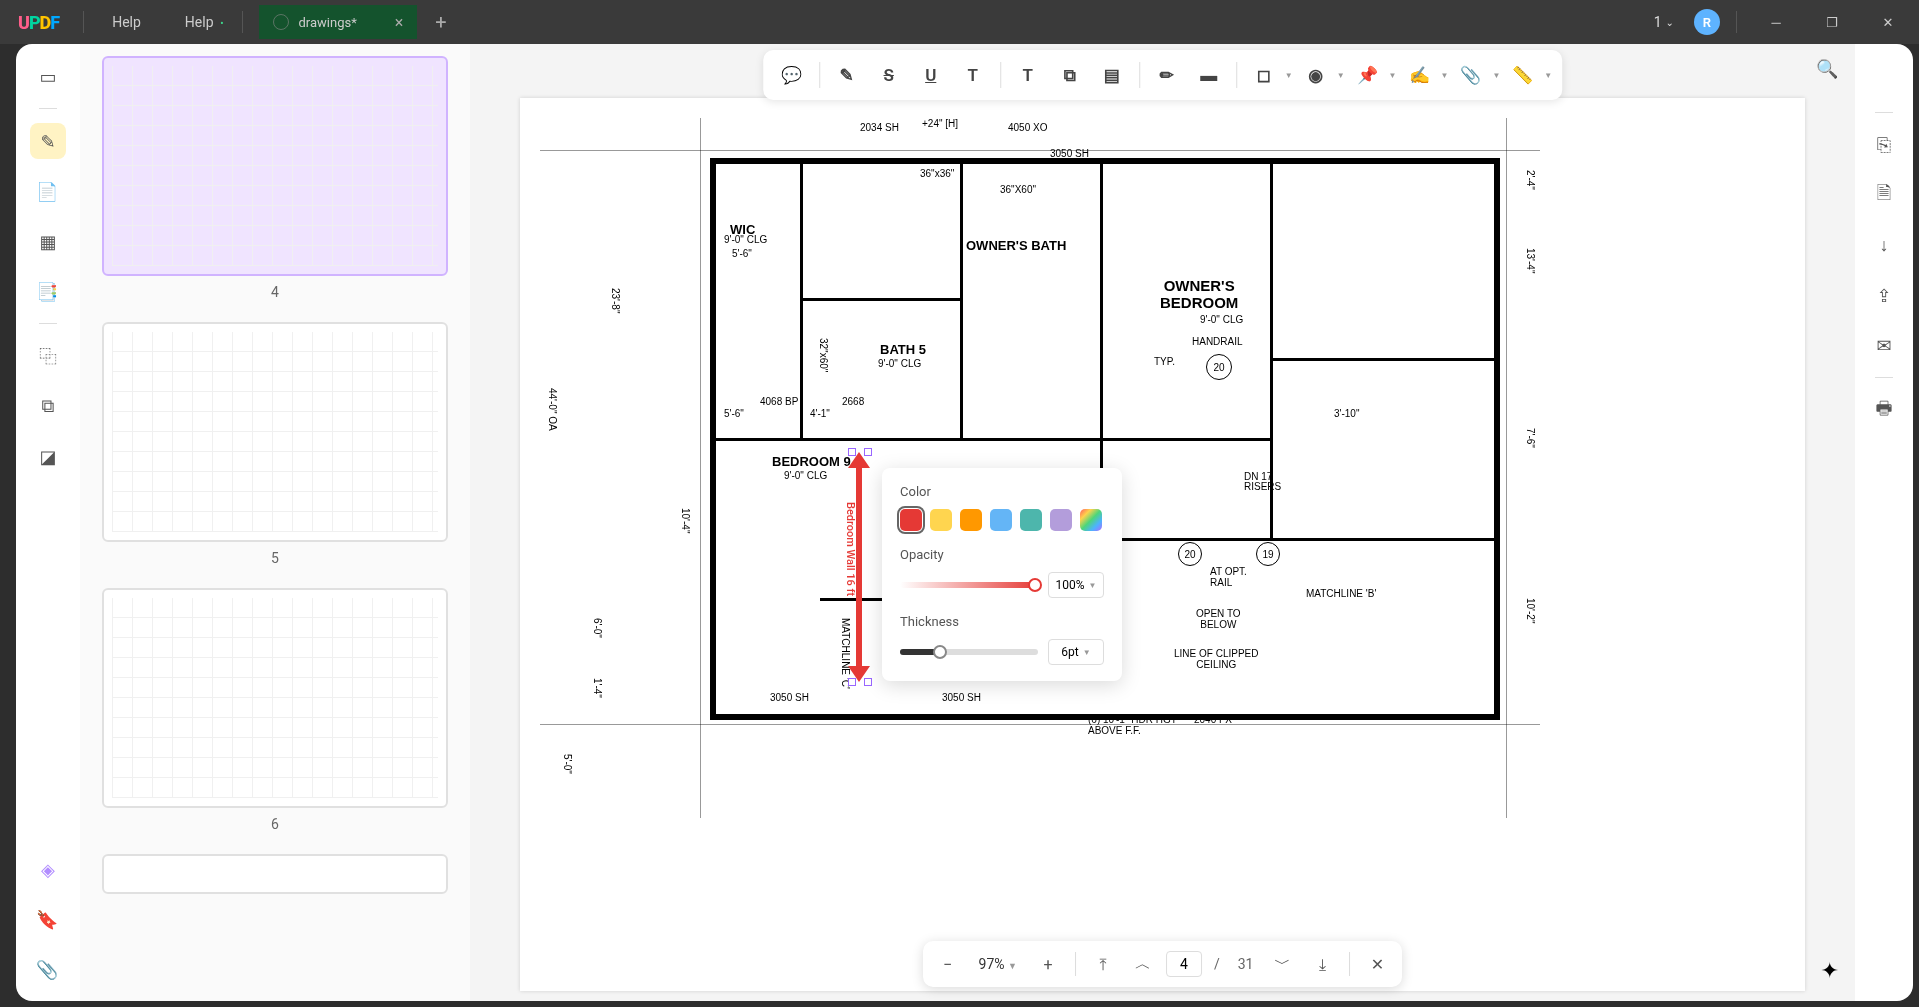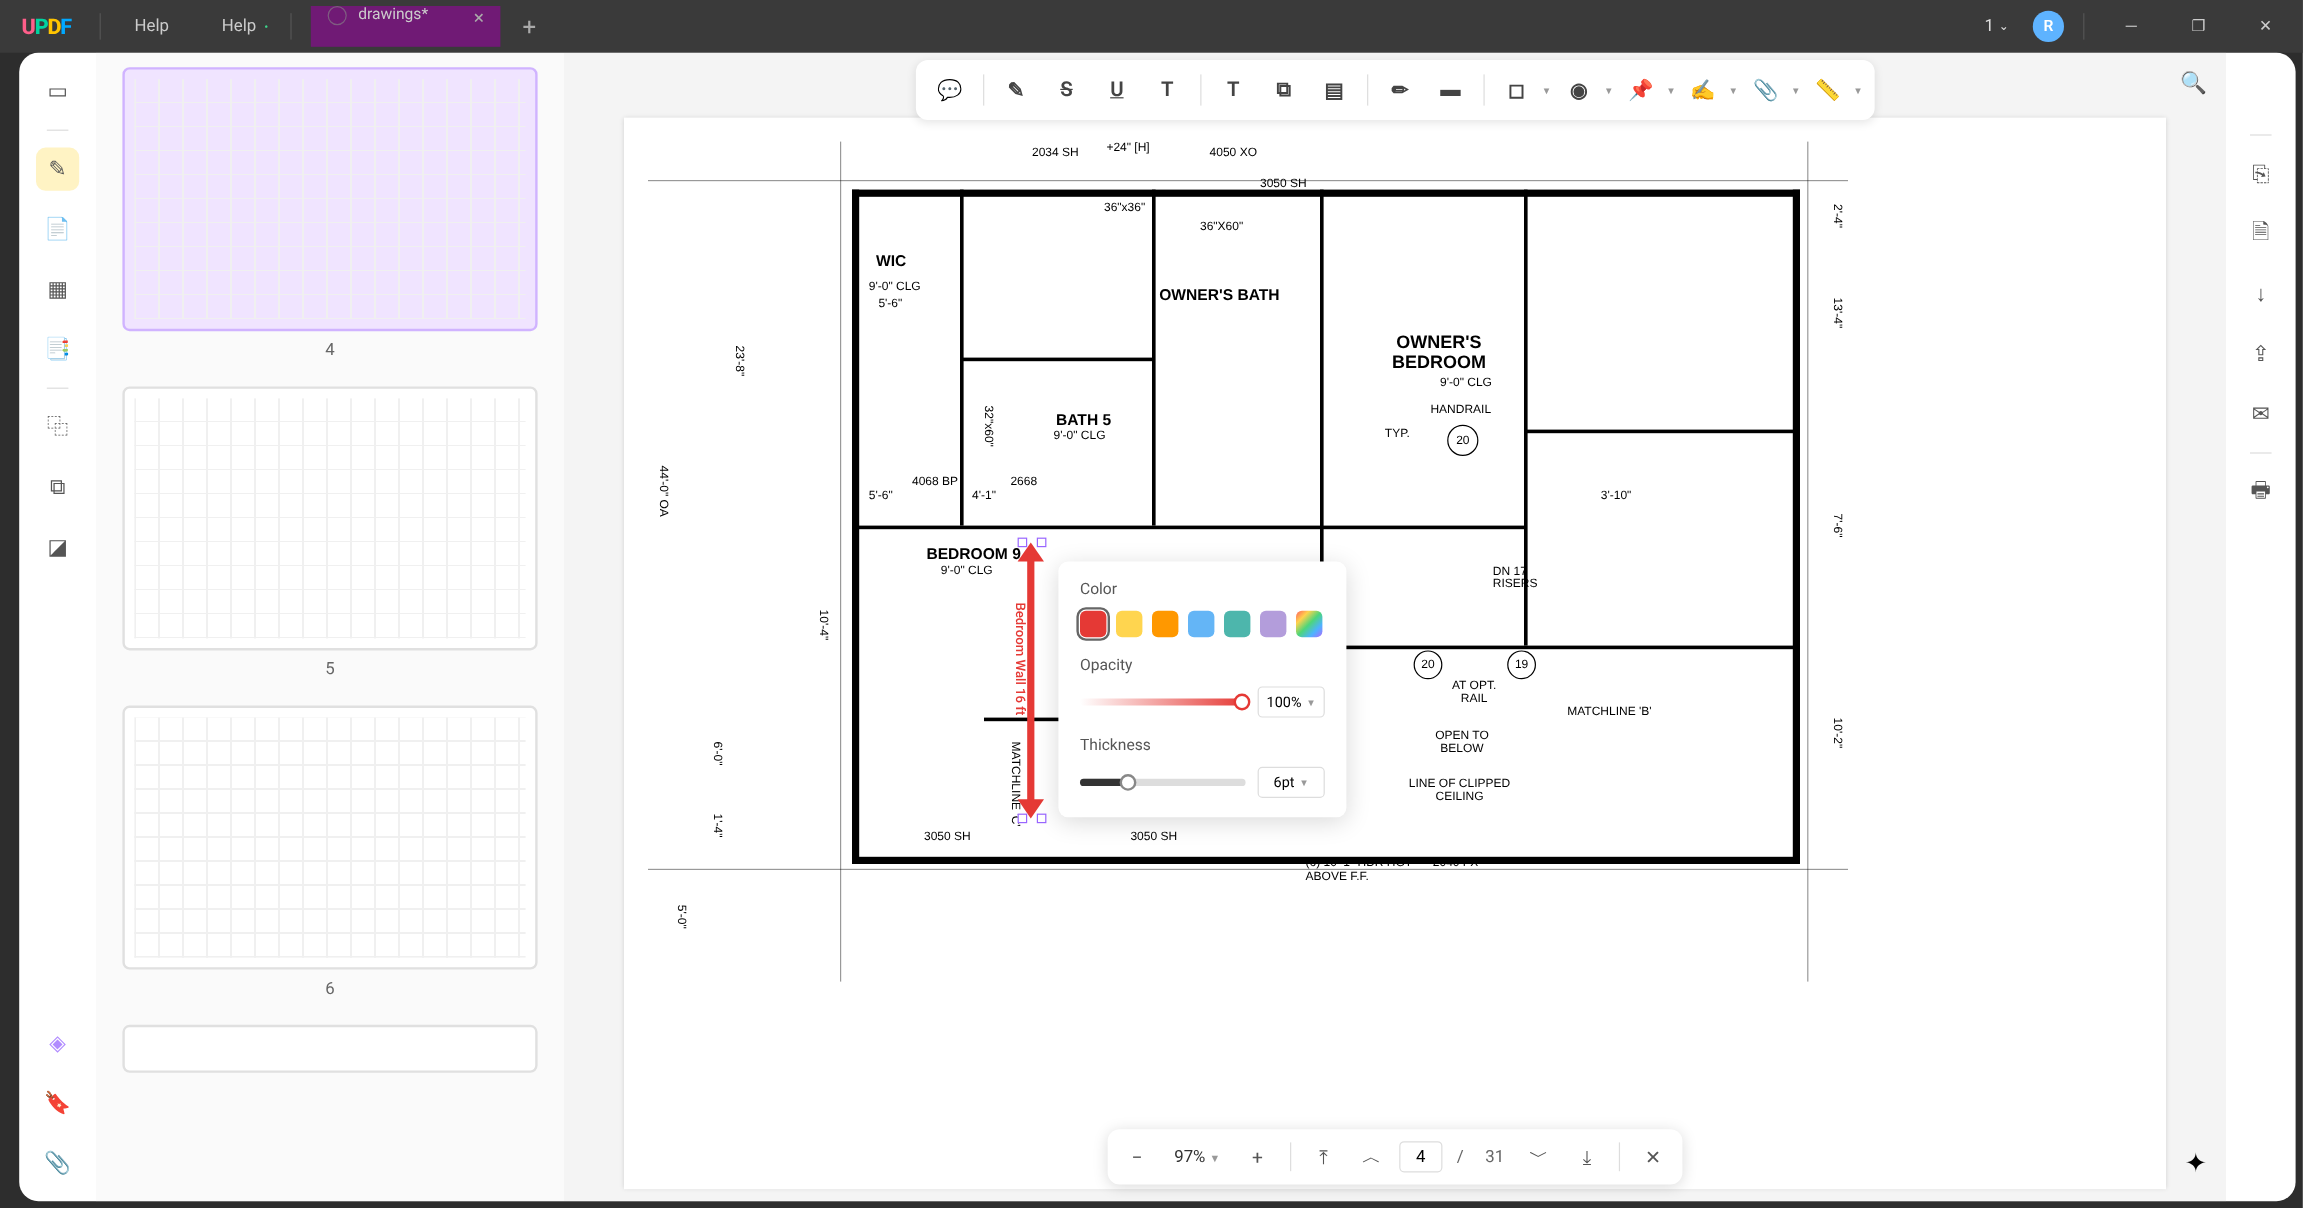--- a/index.html
+++ b/index.html
@@ -8,21 +8,21 @@
 .titlebar { height: 44px; background: #3a3a3a; display: flex; align-items: center; color: #ccc; }
 .logo { padding: 0 18px; font-weight: 800; font-size: 18px; letter-spacing: -1px; }
 .logo .u { color: #ff5e8a; }
 .logo .p { color: #00d4a0; }
 .logo .d { color: #ffc400; }
 .logo .f { color: #00a8ff; }
 .vdiv { width: 1px; height: 22px; background: #555; margin: 0 6px; }
 .menu-item { padding: 0 22px; font-size: 14px; cursor: pointer; position: relative; }
 .help-dot { color: #3dd68c; font-size: 10px; position: absolute; top: 4px; right: 12px; }
 
-.tab { display: flex; align-items: flex-start; background: #701a75; height: 34px; padding: 0 14px; margin-left: 10px; border-radius: 0; gap: 10px; font-size: 13px; }
+.tab { display: flex; align-items: center; background: #14532d; height: 34px; padding: 0 14px; margin-left: 10px; border-radius: 0; gap: 10px; font-size: 13px; }
 .tab .tab-icon { width: 16px; height: 16px; border: 1px solid #888; border-radius: 50%; opacity: .6; }
 .tab-close { color: #aaa; font-size: 16px; margin-left: 28px; cursor: pointer; }
 .tab-add { color: #aaa; font-size: 20px; margin-left: 18px; cursor: pointer; }
 
 .win-right { margin-left: auto; display: flex; align-items: center; gap: 10px; padding-right: 8px; }
 .count-badge { color: #ddd; font-size: 14px; display: flex; align-items: center; gap: 4px; padding: 0 10px; }
 .avatar { width: 26px; height: 26px; border-radius: 50%; background: #5eb3ff; color: #fff; display: flex; align-items: center; justify-content: center; font-size: 13px; font-weight: 600; }
 .win-btn { width: 46px; height: 32px; display: flex; align-items: center; justify-content: center; color: #ccc; cursor: pointer; font-size: 13px; }
 
 .workspace { position: absolute; top: 44px; left: 16px; right: 6px; bottom: 6px; background: #fff; border-radius: 16px; display: flex; overflow: hidden; }
@@ -200,37 +200,37 @@
         <div class="fp-line" style="left:730px;top:40px;width:3px;height:380px"></div>
         <div class="fp-line" style="left:560px;top:420px;width:400px;height:3px"></div>
         <div class="fp-line" style="left:730px;top:240px;width:230px;height:3px"></div>
         <div class="fp-line" style="left:280px;top:480px;width:280px;height:3px"></div>
 
         <div class="fp-line" style="left:0;top:32px;width:1000px;height:1px;opacity:.4"></div>
         <div class="fp-line" style="left:0;top:606px;width:1000px;height:1px;opacity:.4"></div>
         <div class="fp-line" style="left:160px;top:0;width:1px;height:700px;opacity:.4"></div>
         <div class="fp-line" style="left:966px;top:0;width:1px;height:700px;opacity:.4"></div>
 
-        <div class="fp-text" style="left:190px;top:92px">WIC</div>
+        <div class="fp-text" style="left:190px;top:104px">WIC</div>
         <div class="fp-text fp-small" style="left:184px;top:116px">9'-0" CLG</div>
         <div class="fp-text fp-small" style="left:192px;top:130px">5'-6"</div>
         <div class="fp-text" style="left:426px;top:120px;text-align:right">OWNER'S BATH</div>
         <div class="fp-text" style="left:340px;top:224px">BATH 5</div>
         <div class="fp-text fp-small" style="left:338px;top:240px">9'-0" CLG</div>
         <div class="fp-text" style="left:620px;top:160px;font-size:15px;text-align:center;line-height:1.1">OWNER'S<br>BEDROOM</div>
         <div class="fp-text fp-small" style="left:660px;top:196px">9'-0" CLG</div>
         <div class="fp-text" style="left:232px;top:336px">BEDROOM 9</div>
         <div class="fp-text fp-small" style="left:244px;top:352px">9'-0" CLG</div>
         <div class="fp-text fp-small" style="left:652px;top:218px">HANDRAIL</div>
         <div class="fp-text fp-small" style="left:656px;top:490px;text-align:center;line-height:1.1">OPEN TO<br>BELOW</div>
         <div class="fp-text fp-small" style="left:634px;top:530px;text-align:center;line-height:1.1">LINE OF CLIPPED<br>CEILING</div>
         <div class="fp-text fp-small" style="left:766px;top:470px">MATCHLINE 'B'</div>
         <div class="fp-text fp-small" style="left:300px;top:500px;writing-mode:vertical-rl">MATCHLINE 'C'</div>
         <div class="fp-text fp-small" style="left:704px;top:354px;line-height:1">DN 17<br>RISERS</div>
-        <div class="fp-text fp-small" style="left:670px;top:448px;text-align:center">AT OPT.<br>RAIL</div>
+        <div class="fp-text fp-small" style="left:670px;top:448px;">AT OPT.<br>RAIL</div>
         <div class="fp-text fp-small" style="left:614px;top:238px">TYP.</div>
         <div class="fp-text fp-small" style="left:548px;top:596px;line-height:1.1">(6) 10'-1" HDR HGT<br>ABOVE F.F.</div>
 
         <div class="fp-text fp-small" style="left:320px;top:4px">2034 SH</div>
         <div class="fp-text fp-small" style="left:468px;top:4px">4050 XO</div>
         <div class="fp-text fp-small" style="left:510px;top:30px">3050 SH</div>
         <div class="fp-text fp-small" style="left:654px;top:596px">2040 FX</div>
         <div class="fp-text fp-small" style="left:402px;top:574px">3050 SH</div>
         <div class="fp-text fp-small" style="left:230px;top:574px">3050 SH</div>
         <div class="fp-text fp-small" style="left:382px;top:0px">+24" [H]</div>

